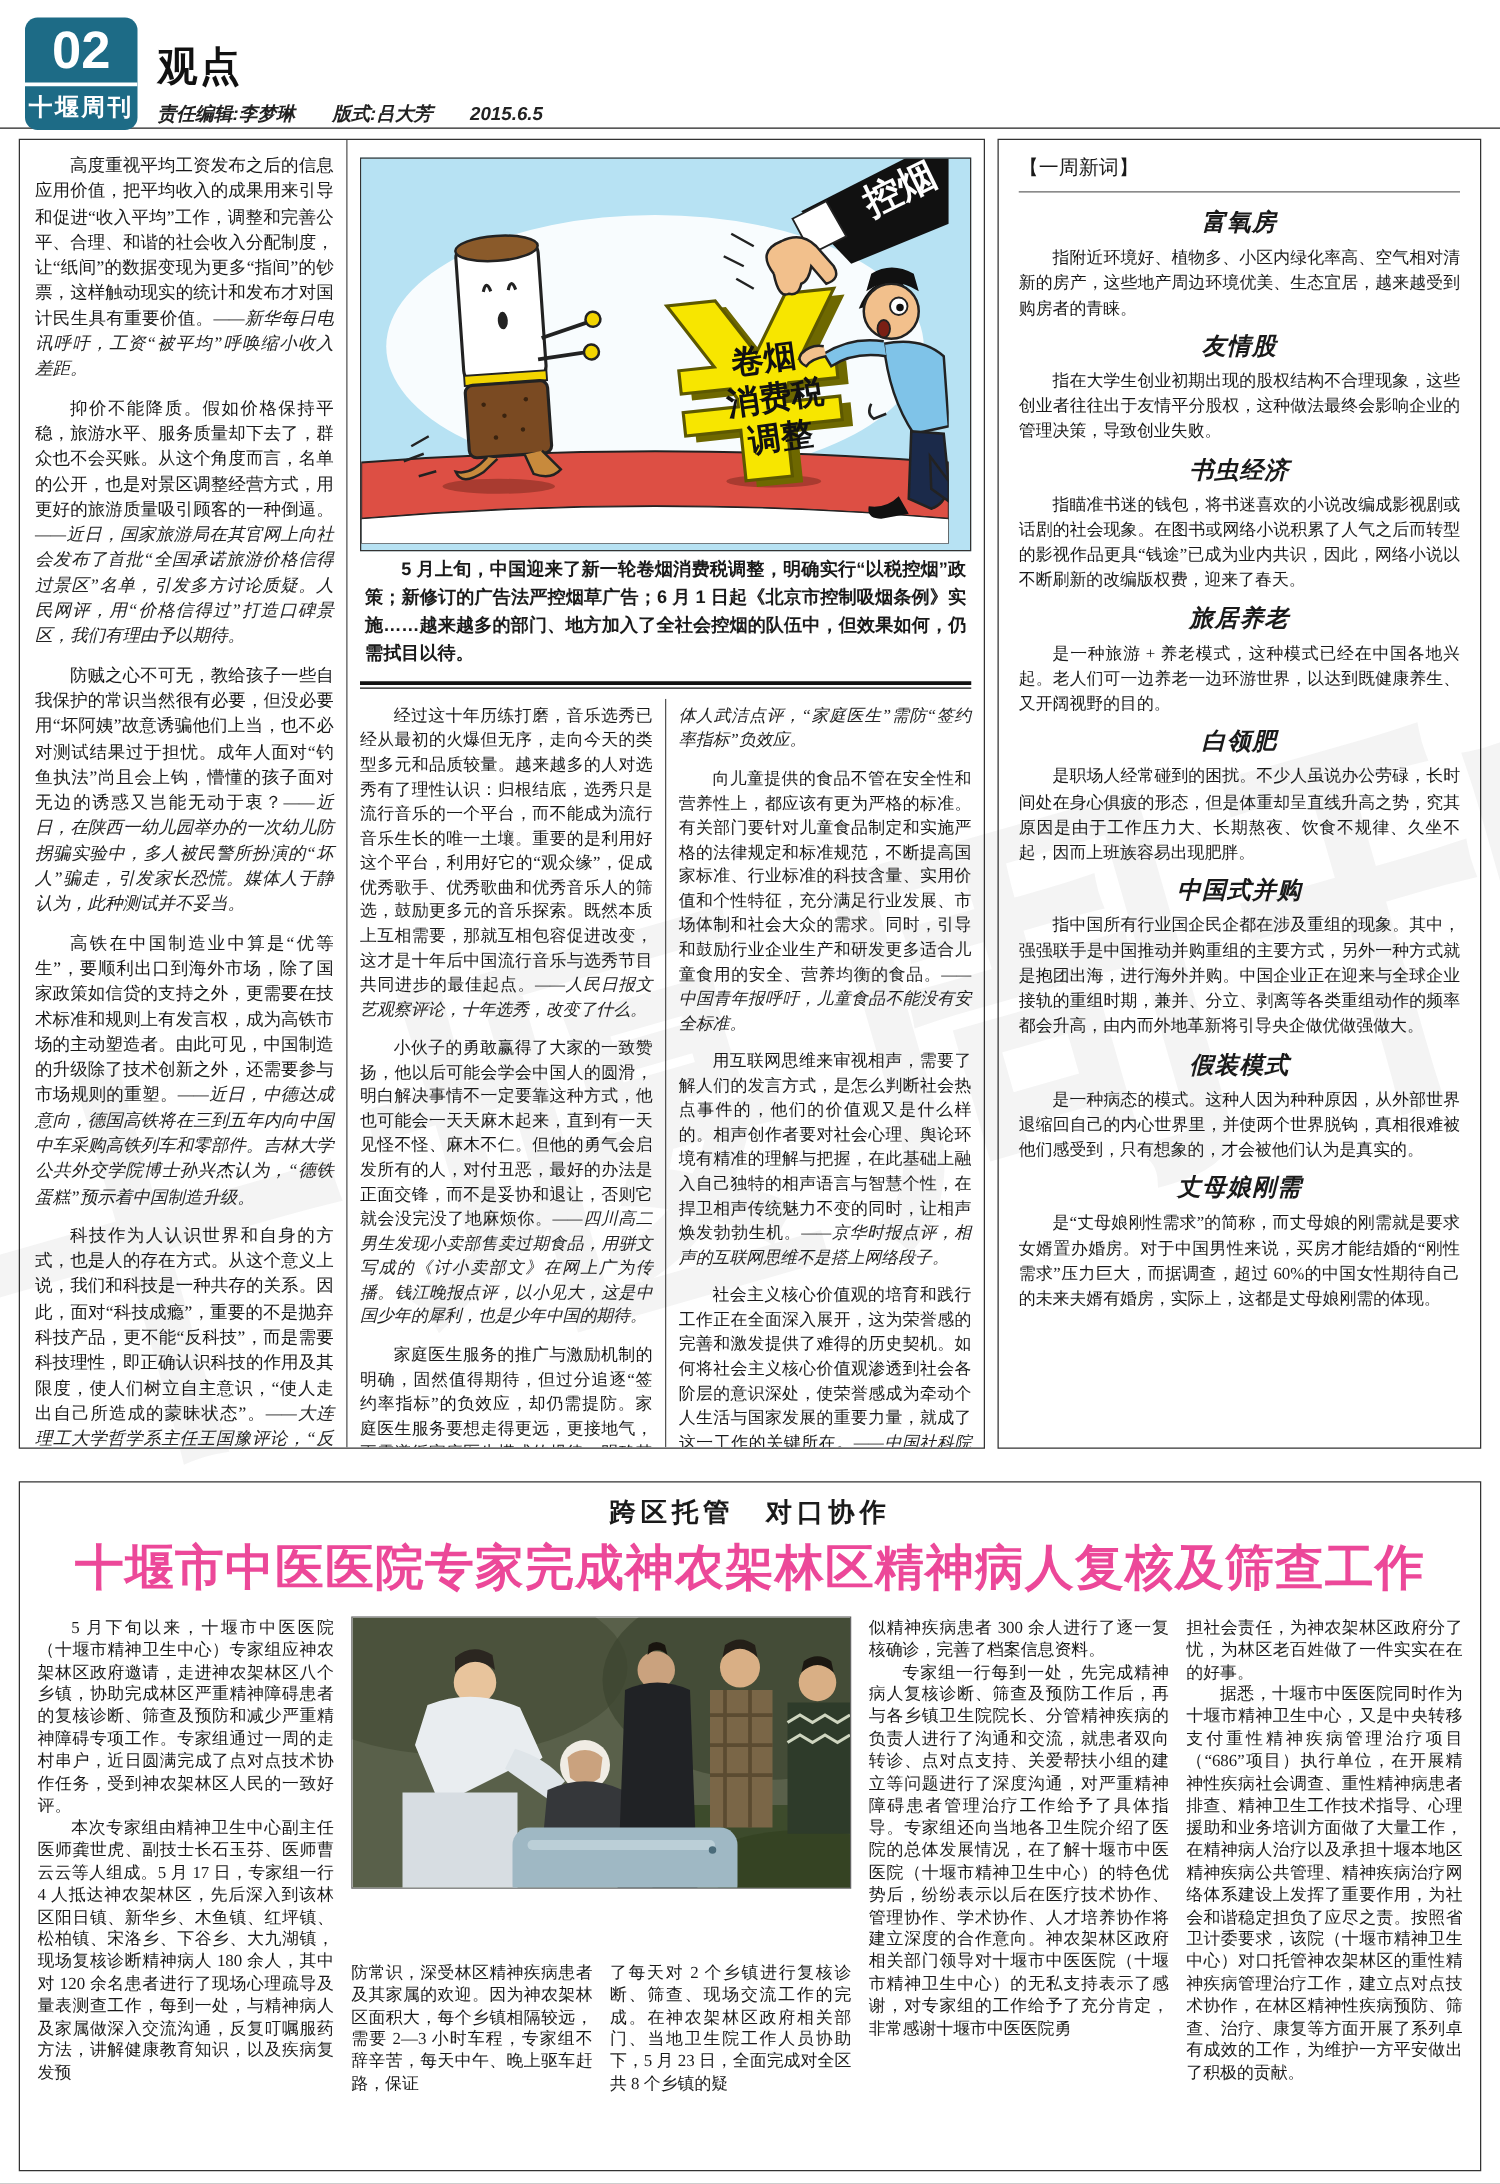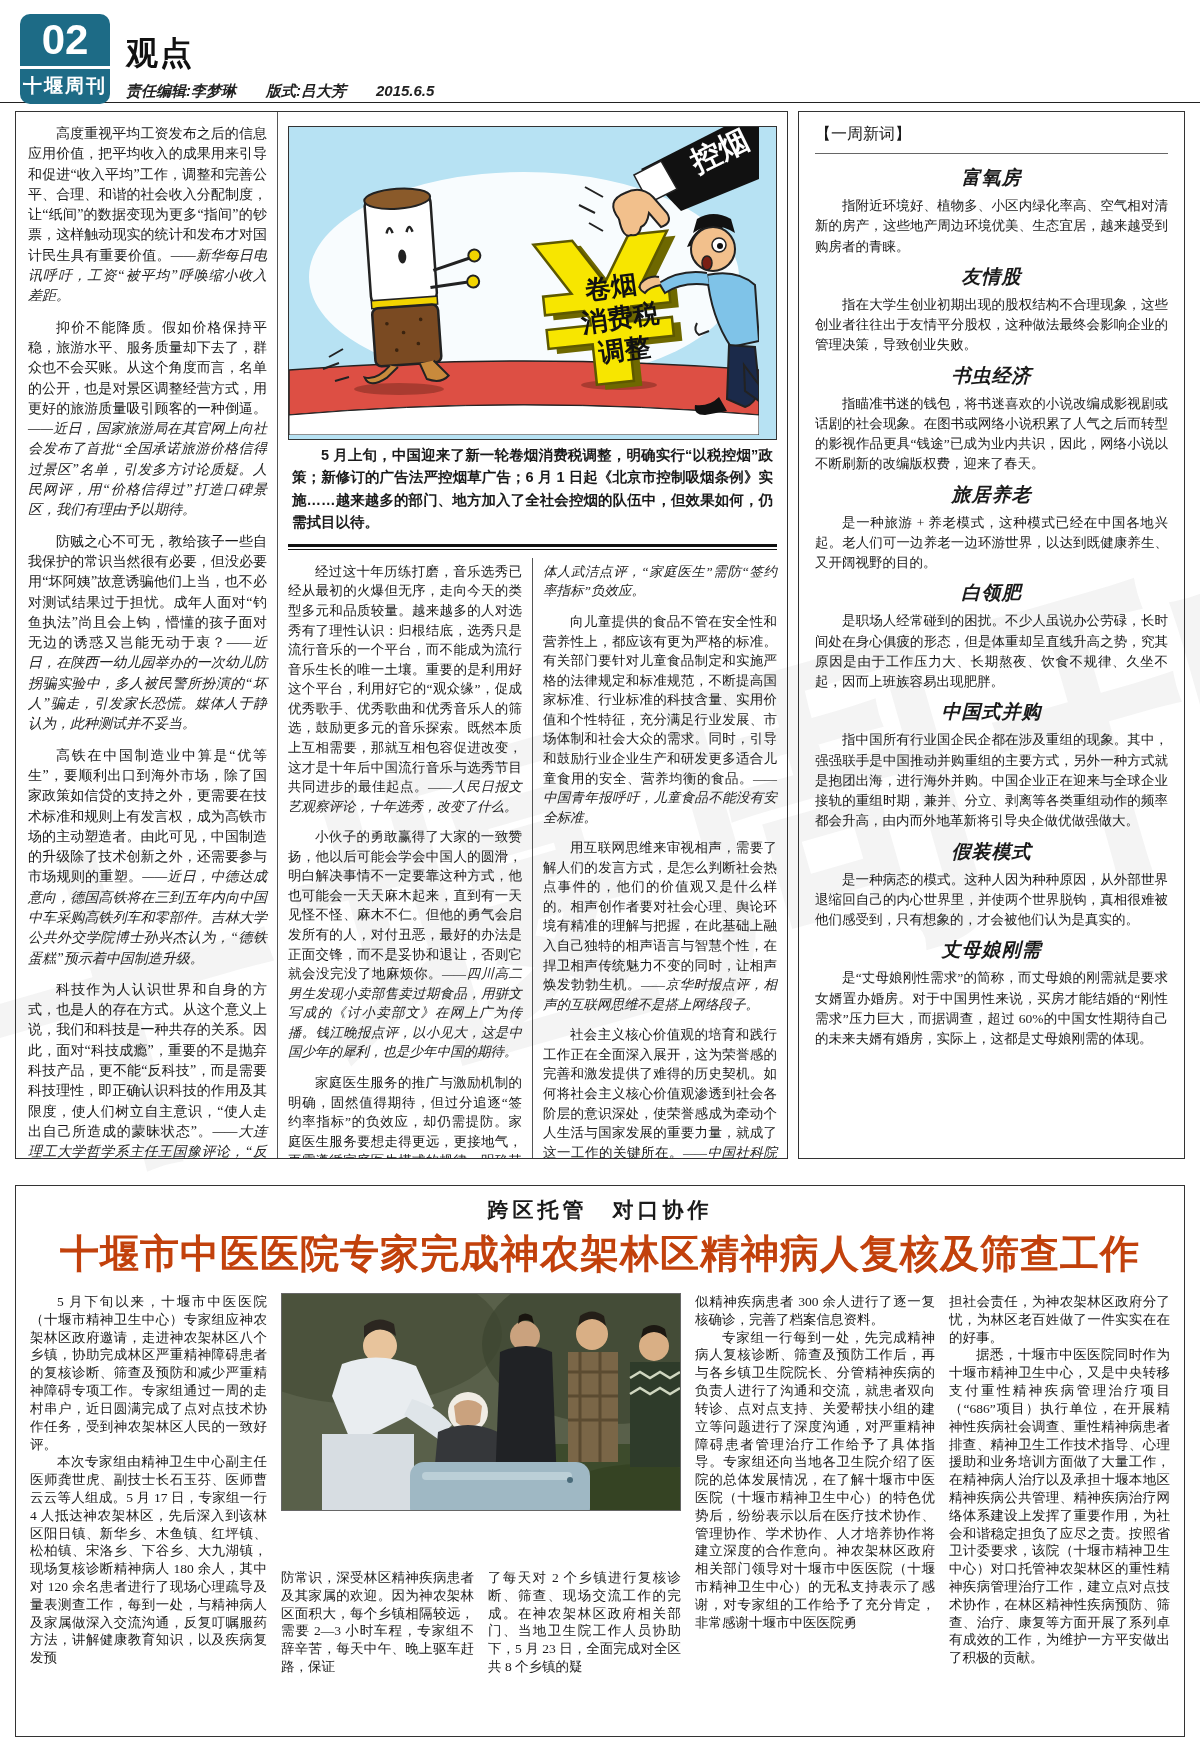--- a/index.html
+++ b/index.html
@@ -40,21 +40,21 @@
   .sidebar { flex:1; border:1px solid #333; padding:12px 16px; overflow:hidden; }
   .sb-title { font-size:16px; font-weight:normal; font-family:"Liberation Sans","DejaVu Sans",sans-serif;
               padding-bottom:8px; border-bottom:1px solid #666; margin-bottom:11px; }
   .entry h3 { text-align:center; font-size:19px; font-weight:bold; letter-spacing:1px;
               font-family:"Liberation Sans","DejaVu Sans",sans-serif; margin:7px 0 5px;font-style:italic; }
   .entry p { font-size:13.5px; line-height:1.5; text-align:justify; text-indent:2em; }
   
   .bottom-box { margin:26px 15px 0; height:552px; border:1px solid #333; padding:10px 14px 0; overflow:hidden; }
   .kicker { text-align:center; font-size:21px; font-weight:bold; letter-spacing:4px;
             font-family:"Liberation Sans","DejaVu Sans",sans-serif; }
-  .headline { text-align:center; font-size:39px; font-weight:bold; letter-spacing:1px; margin:3px 0 12px; color:#c2410c;
+  .headline { text-align:center; font-size:39px; font-weight:bold; letter-spacing:1px; margin:3px 0 12px; color:#ec4899;
               font-family:"Liberation Sans","DejaVu Sans",sans-serif; }
   .bottom-body { display:flex; gap:14px; height:452px; overflow:hidden; }
   .bcol { font-size:13.5px; line-height:1.32; text-align:justify; overflow:hidden; }
   .bcol p { text-indent:2em; }
   .bc1 { flex:0 0 237px; }
   .bmid { flex:0 0 400px; display:flex; flex-direction:column;gap:48px; }
   .photo-wrap { width:400px; height:218px; border:1px solid #666; overflow:hidden; }
   .under { display:flex; gap:14px; margin-top:10px; flex:1; overflow:hidden; }
   .under .ucol { flex:1; font-size:13.5px; line-height:1.32; text-align:justify; }
   .bc4 { flex:0 0 240px; }

